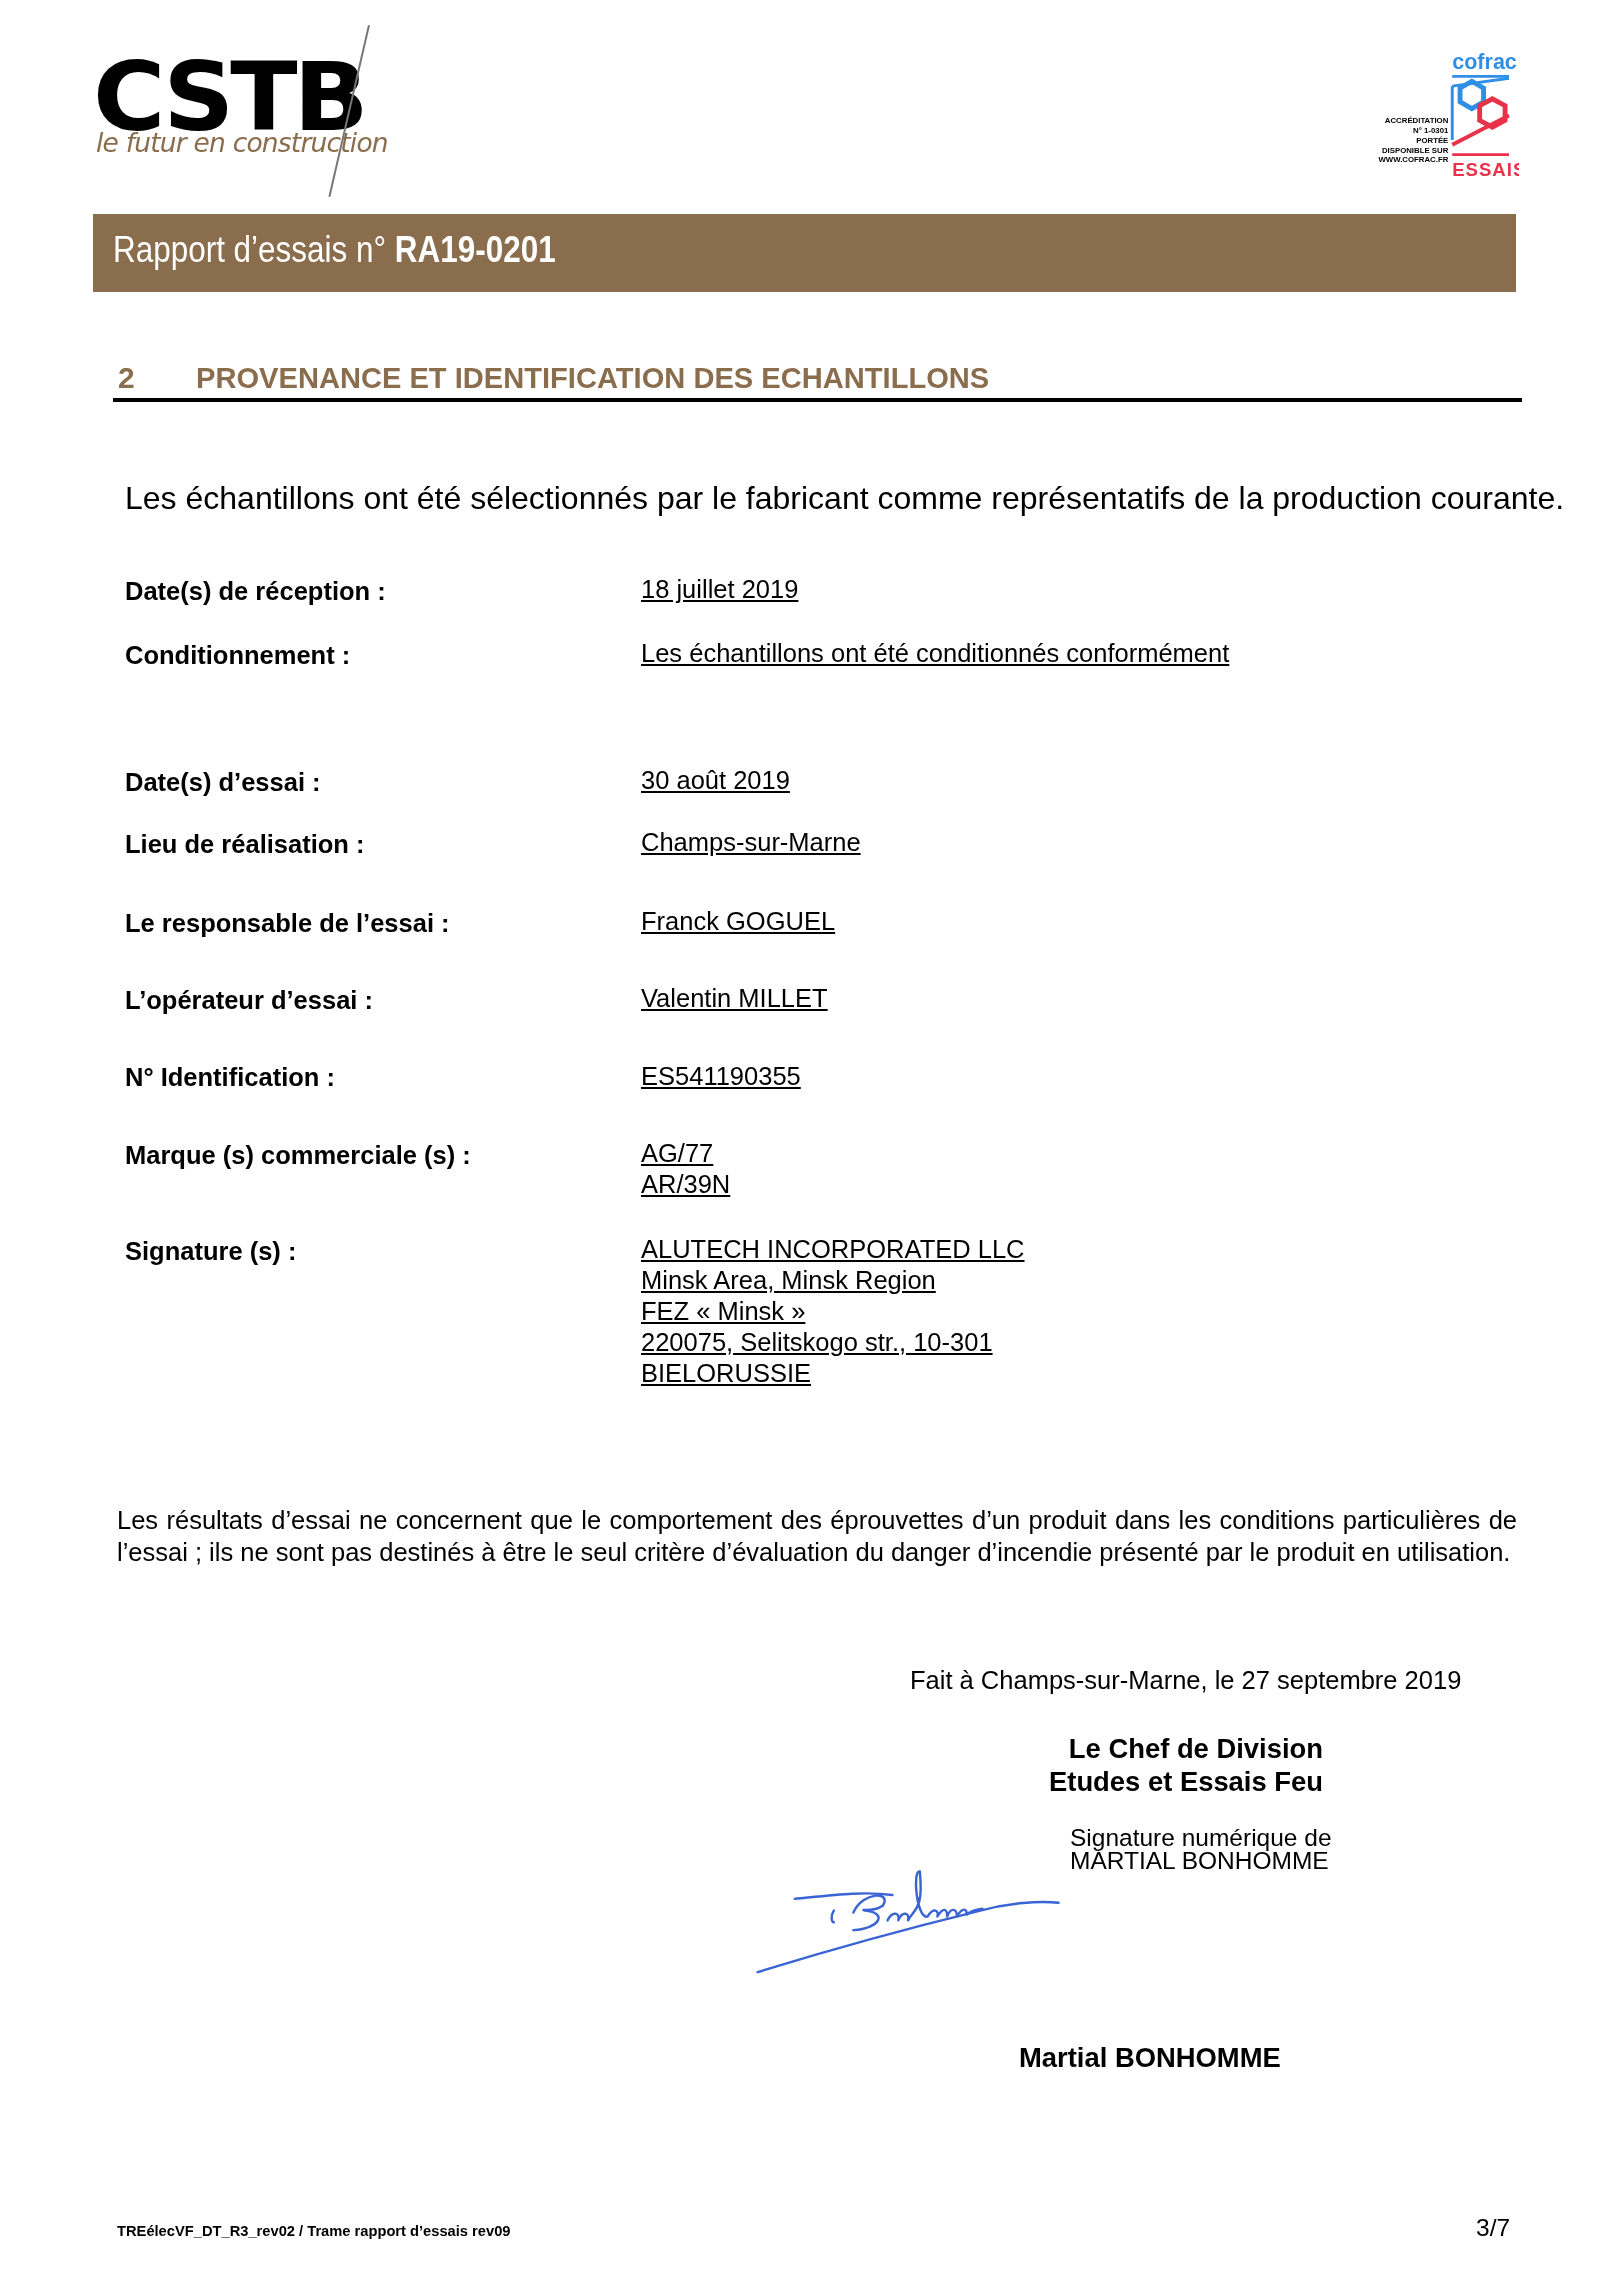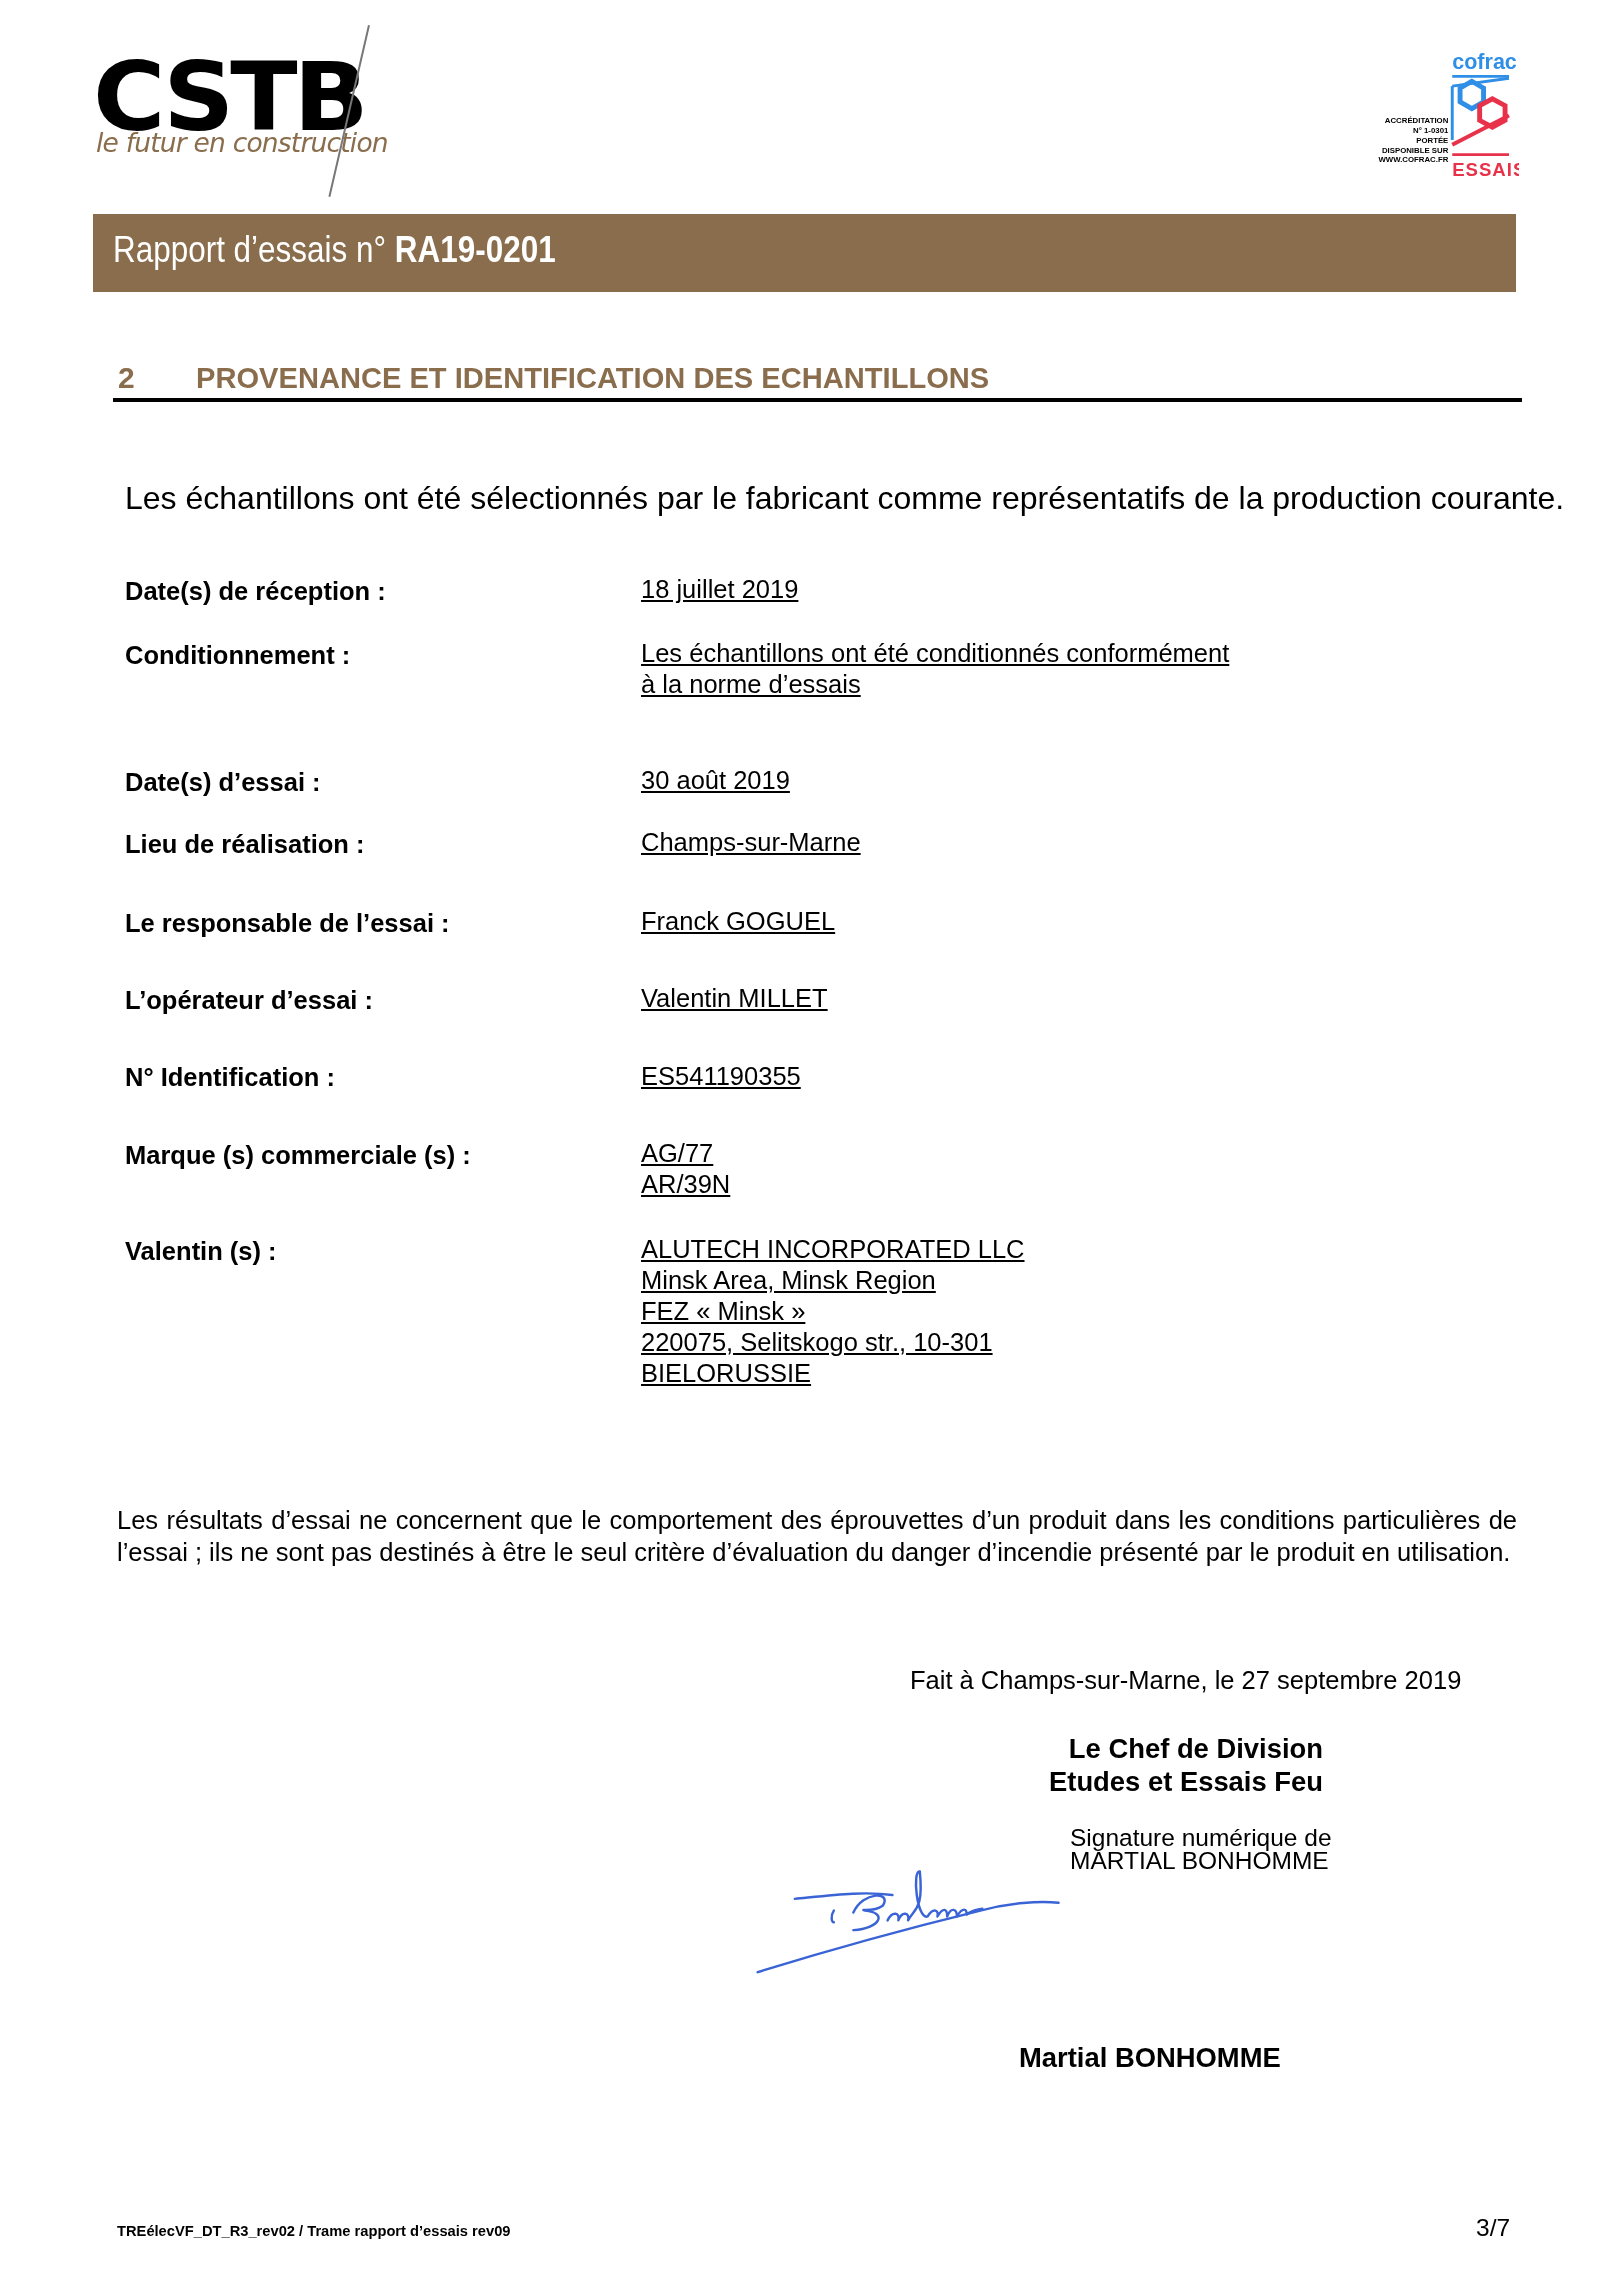--- a/index.html
+++ b/index.html
@@ -83,21 +83,20 @@
 <div class="abs intro">Les échantillons ont été sélectionnés par le fabricant comme représentatifs de la production courante.</div>
 
 <div class="abs row-label" style="top:577px">Date(s) de réception :</div>
 <div class="abs row-value" style="top:574px">
   <div>18 juillet 2019</div>
 </div>
 
 <div class="abs row-label" style="top:641px">Conditionnement :</div>
 <div class="abs row-value" style="top:638px">
   <div>Les échantillons ont été conditionnés conformément</div>
-  <div>à la norme d’essais</div>
 </div>
 
 <div class="abs row-label" style="top:768px">Date(s) d’essai :</div>
 <div class="abs row-value" style="top:765px">
   <div>30 août 2019</div>
 </div>
 
 <div class="abs row-label" style="top:830px">Lieu de réalisation :</div>
 <div class="abs row-value" style="top:827px">
   <div>Champs-sur-Marne</div>
@@ -117,21 +116,21 @@
 <div class="abs row-value" style="top:1061px">
   <div>ES541190355</div>
 </div>
 
 <div class="abs row-label" style="top:1141px">Marque (s) commerciale (s) :</div>
 <div class="abs row-value" style="top:1138px">
   <div>AG/77</div>
   <div>AR/39N</div>
 </div>
 
-<div class="abs row-label" style="top:1237px">Valentin (s) :</div>
+<div class="abs row-label" style="top:1237px">Signature (s) :</div>
 <div class="abs row-value" style="top:1234px">
   <div>ALUTECH INCORPORATED LLC</div>
   <div>Minsk Area, Minsk Region</div>
   <div>FEZ « Minsk »</div>
   <div>220075, Selitskogo str., 10-301</div>
   <div>BIELORUSSIE</div>
 </div>
 
 <div class="abs disclaimer">Les résultats d’essai ne concernent que le comportement des éprouvettes d’un produit dans les conditions particulières de l’essai ; ils ne sont pas destinés à être le seul critère d’évaluation du danger d’incendie présenté par le produit en utilisation.</div>
 

